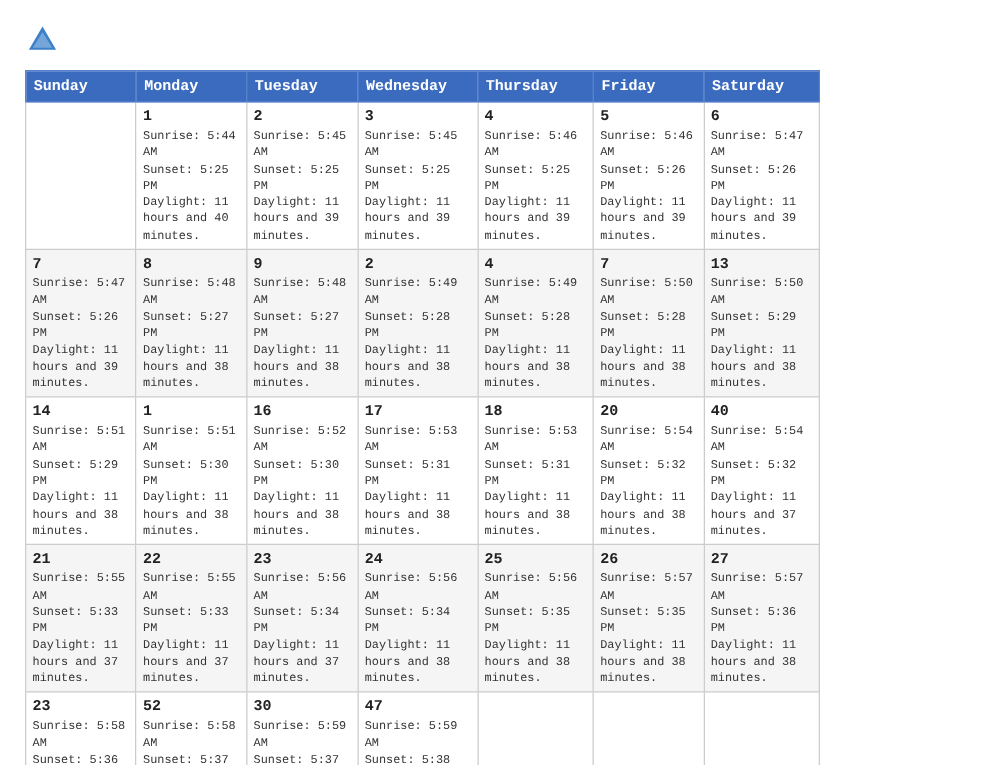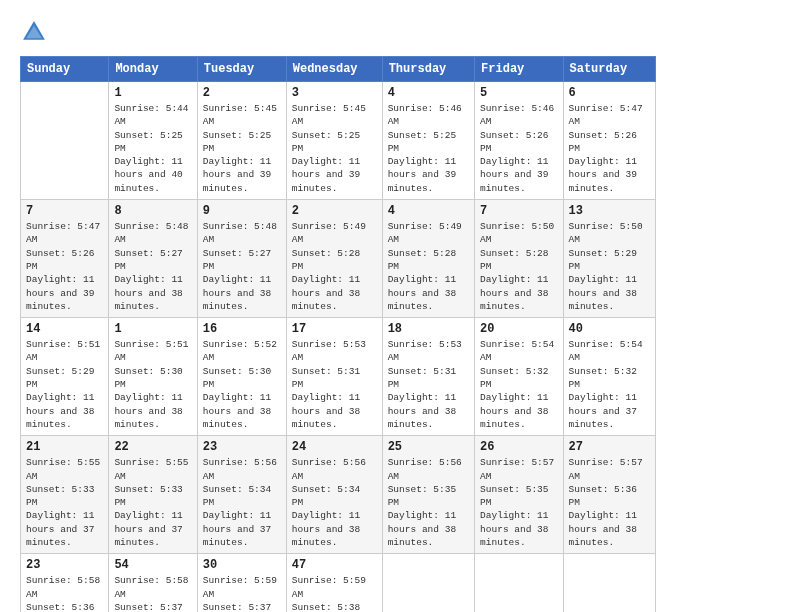--- a/index.html
+++ b/index.html
@@ -247,21 +247,21 @@
             <span class="day-number">27</span>
             <div class="day-detail">Sunrise: 5:57 AM<br>Sunset: 5:36 PM<br>Daylight: 11 hours and 38 minutes.</div>
           </td>
         </tr>
         <tr>
           <td>
             <span class="day-number">23</span>
             <div class="day-detail">Sunrise: 5:58 AM<br>Sunset: 5:36 PM<br>Daylight: 11 hours and 38 minutes.</div>
           </td>
           <td>
-            <span class="day-number">54</span>
+            <span class="day-number">52</span>
             <div class="day-detail">Sunrise: 5:58 AM<br>Sunset: 5:37 PM<br>Daylight: 11 hours and 38 minutes.</div>
           </td>
           <td>
             <span class="day-number">30</span>
             <div class="day-detail">Sunrise: 5:59 AM<br>Sunset: 5:37 PM<br>Daylight: 11 hours and 38 minutes.</div>
           </td>
           <td>
             <span class="day-number">47</span>
             <div class="day-detail">Sunrise: 5:59 AM<br>Sunset: 5:38 PM<br>Daylight: 11 hours and 38 minutes.</div>
           </td>

